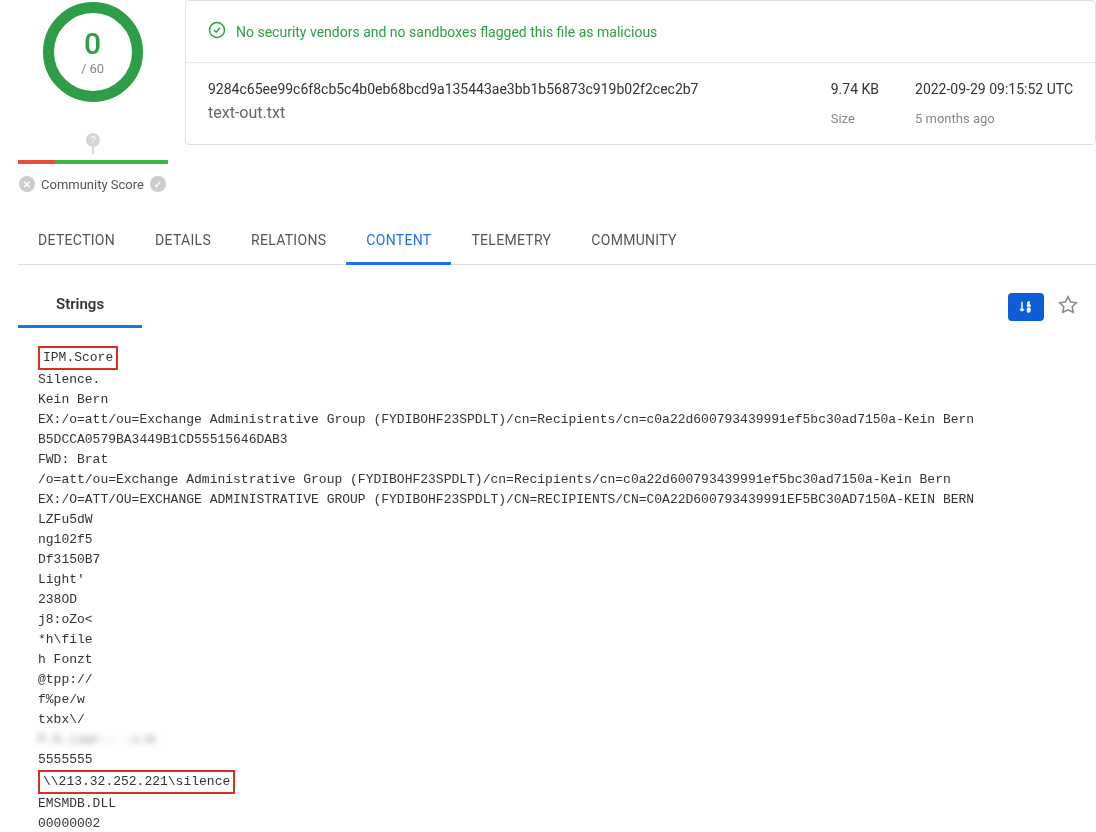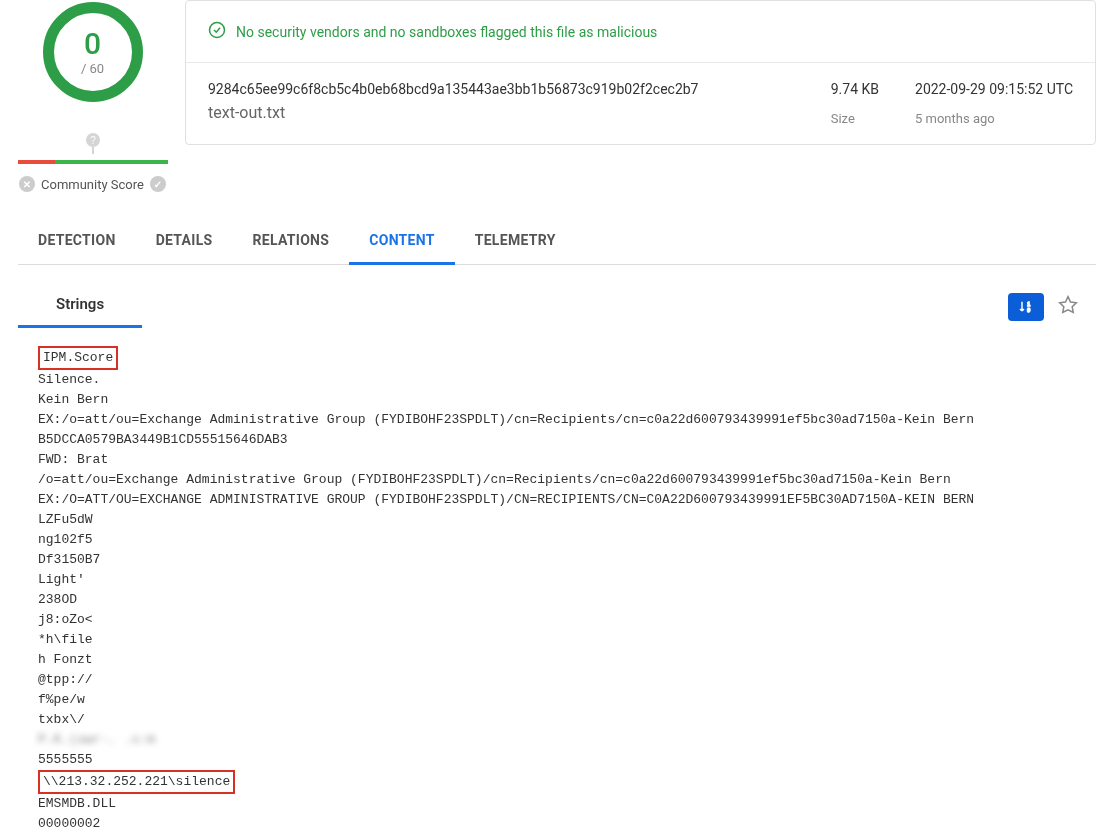--- a/index.html
+++ b/index.html
@@ -22,21 +22,21 @@
   .safe-banner { display: flex; align-items: center; gap: 10px; padding: 20px 22px; border-bottom: 1px solid #e9e9e9; color: #2D9E47; font-weight: 400; font-size: 14px; }
   .safe-banner svg { color: #2D9E47; }
   .file-row { display: flex; padding: 18px 22px; }
   .file-main { flex: 1; }
   .file-hash { font-size: 14px; color: #333; margin-bottom: 6px; }
   .file-name { font-size: 16px; color: #666; }
   .file-meta { display: flex; gap: 36px; padding-left: 20px; }
   .meta-block .val { font-size: 14px; color: #333; }
   .meta-block .lbl { font-size: 13px; color: #888; margin-top: 14px; }
   .tabs { display: flex; gap: 0; border-bottom: 1px solid #ddd; margin: 30px 0 20px 18px; }
-  .tab { padding: 10px 20px 14px; font-size: 14px; font-weight: 700; color: #555; cursor: pointer; letter-spacing: 0.3px; }
+  .tab { padding: 10px 20px 14px; font-size: 14px; font-weight: 400; color: #555; cursor: pointer; letter-spacing: 0.3px; }
   .tab.active { color: #1a73e8; border-bottom: 3px solid #1a73e8; margin-bottom: -1px; }
   .subtabs-row { display: flex; align-items: center; justify-content: space-between; margin: 10px 18px 10px 18px; }
   .subtabs { display: flex; gap: 16px; border-bottom: 1px solid #ddd; }
   .subtab { padding: 10px 38px 12px; font-size: 15px; font-weight: 600; color: #777; cursor: pointer; }
   .subtab.active { color: #333; border-bottom: 3px solid #1a73e8; margin-bottom: -1px; }
   .right-controls { display: flex; align-items: center; gap: 14px; }
   .sort-btn { background: #0b5ed7; color: #fff; border-radius: 4px; padding: 6px 10px; display: flex; align-items: center; gap: 4px; cursor: pointer; }
   .star-icon { color: #888; cursor: pointer; }
   .strings-block { padding: 8px 0 20px 38px; font-family: "Courier New", Courier, monospace; font-size: 13px; line-height: 20px; color: #333; white-space: pre; }
   .redbox { border: 2px solid #d93025; padding: 0 3px; display: inline-block; }
@@ -101,20 +101,21 @@
       </div>
     </div>
   </div>
 
   <div class="tabs">
     <div class="tab">DETECTION</div>
     <div class="tab">DETAILS</div>
     <div class="tab">RELATIONS</div>
     <div class="tab active">CONTENT</div>
     <div class="tab">TELEMETRY</div>
+    <div class="tab">COMMUNITY</div>
   </div>
 
   <div class="subtabs-row">
     <div class="subtabs">
       <div class="subtab active">Strings</div>
     </div>
     <div class="right-controls">
       <div class="sort-btn">
         <svg width="16" height="16" viewBox="0 0 24 24" fill="none" stroke="#fff" stroke-width="2.2">
             <path d="M6 4v14M6 18l-3-3M6 18l3-3"></path>

